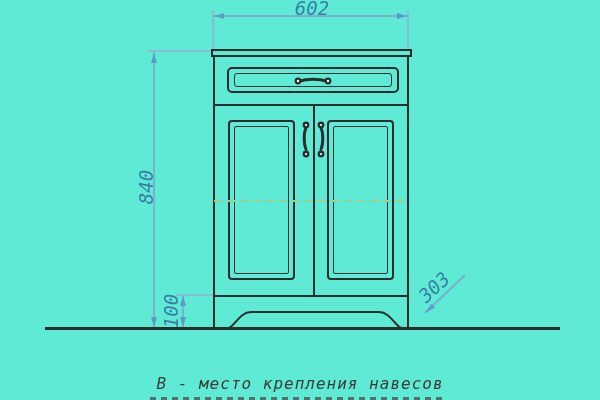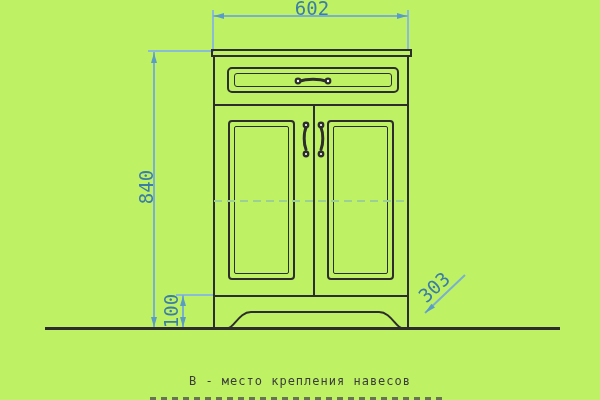--- a/index.html
+++ b/index.html
@@ -1,17 +1,17 @@
 <!DOCTYPE html>
 <html><head>
 <meta charset="utf-8">
 <style>
   html,body{margin:0;padding:0;}
   body{background:#ffffff;font-family:"DejaVu Sans Mono","Liberation Mono",monospace;}
-  .canvas{position:relative;width:600px;height:400px;background:#bef264;overflow:hidden;}
+  .canvas{position:relative;width:600px;height:400px;background:#5eead4;overflow:hidden;font-style:italic;}
 
   .ln{position:absolute;background:#2d2d2d;}
   .blue-ln{position:absolute;background:#7ab0cf;}
   .ext-ln{position:absolute;background:#8abcd8;}
 
   .dim-label{position:absolute;color:#3b7da6;font-size:19px;line-height:20px;text-align:center;white-space:nowrap;}
   .rot{transform:rotate(-90deg);}
 
   .arr{position:absolute;width:0;height:0;}
   .arr.a-left{border-top:3px solid transparent;border-bottom:3px solid transparent;border-right:10px solid #5b9cc4;}
@@ -32,21 +32,21 @@
   .door-left-inner{left:234px;top:126px;width:55px;height:148px;border-radius:2px;}
   .door-right-outer{left:327px;top:120px;width:67px;height:160px;border-radius:4px;}
   .door-right-inner{left:333px;top:126px;width:55px;height:148px;border-radius:2px;}
   .plinth-top{left:213px;top:295px;width:196px;height:2px;}
   .ground{left:45px;top:327px;width:515px;height:2.5px;}
 
   .hanger-line{position:absolute;left:214px;top:200px;width:194px;height:2px;
     background:repeating-linear-gradient(90deg,#9ccf94 0 8px,transparent 8px 13px);}
 
   .caption{position:absolute;left:0;top:374px;width:600px;text-align:center;
-    color:#3c3c3c;font-size:12px;letter-spacing:1px;white-space:nowrap;}
+    color:#3c3c3c;font-size:16px;letter-spacing:1px;white-space:nowrap;}
 
   .cropped-strip{position:absolute;left:150px;top:397px;width:296px;height:3px;opacity:.75;
     background:repeating-linear-gradient(90deg,#4a4a4a 0 6px,transparent 6px 11px);}
 
   svg{position:absolute;display:block;}
 </style>
 </head>
 <body>
 
 <div class="canvas">

